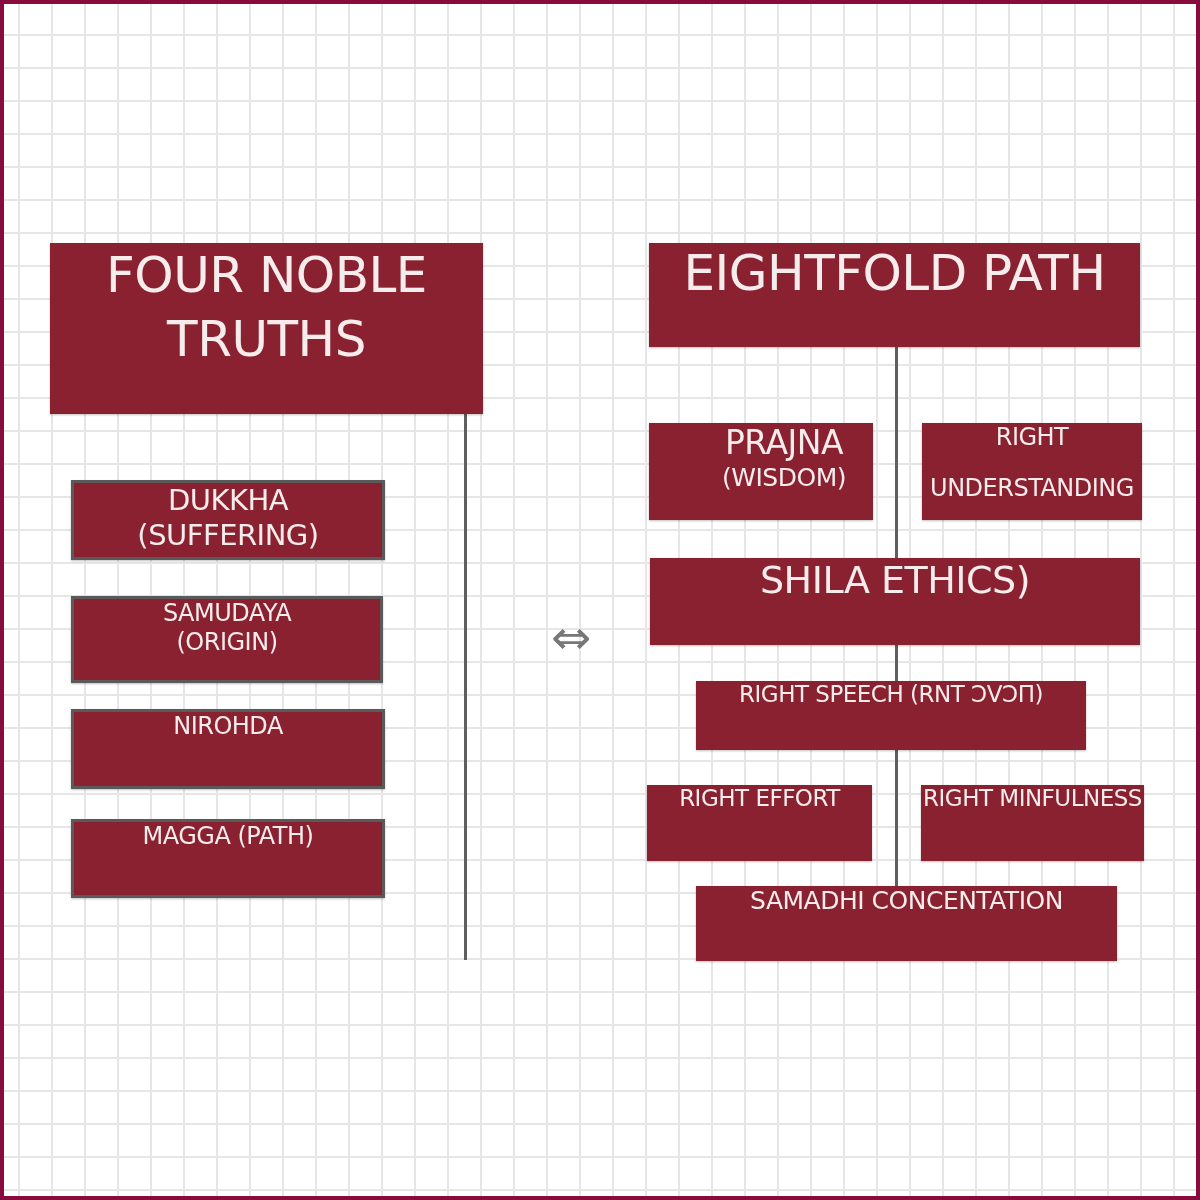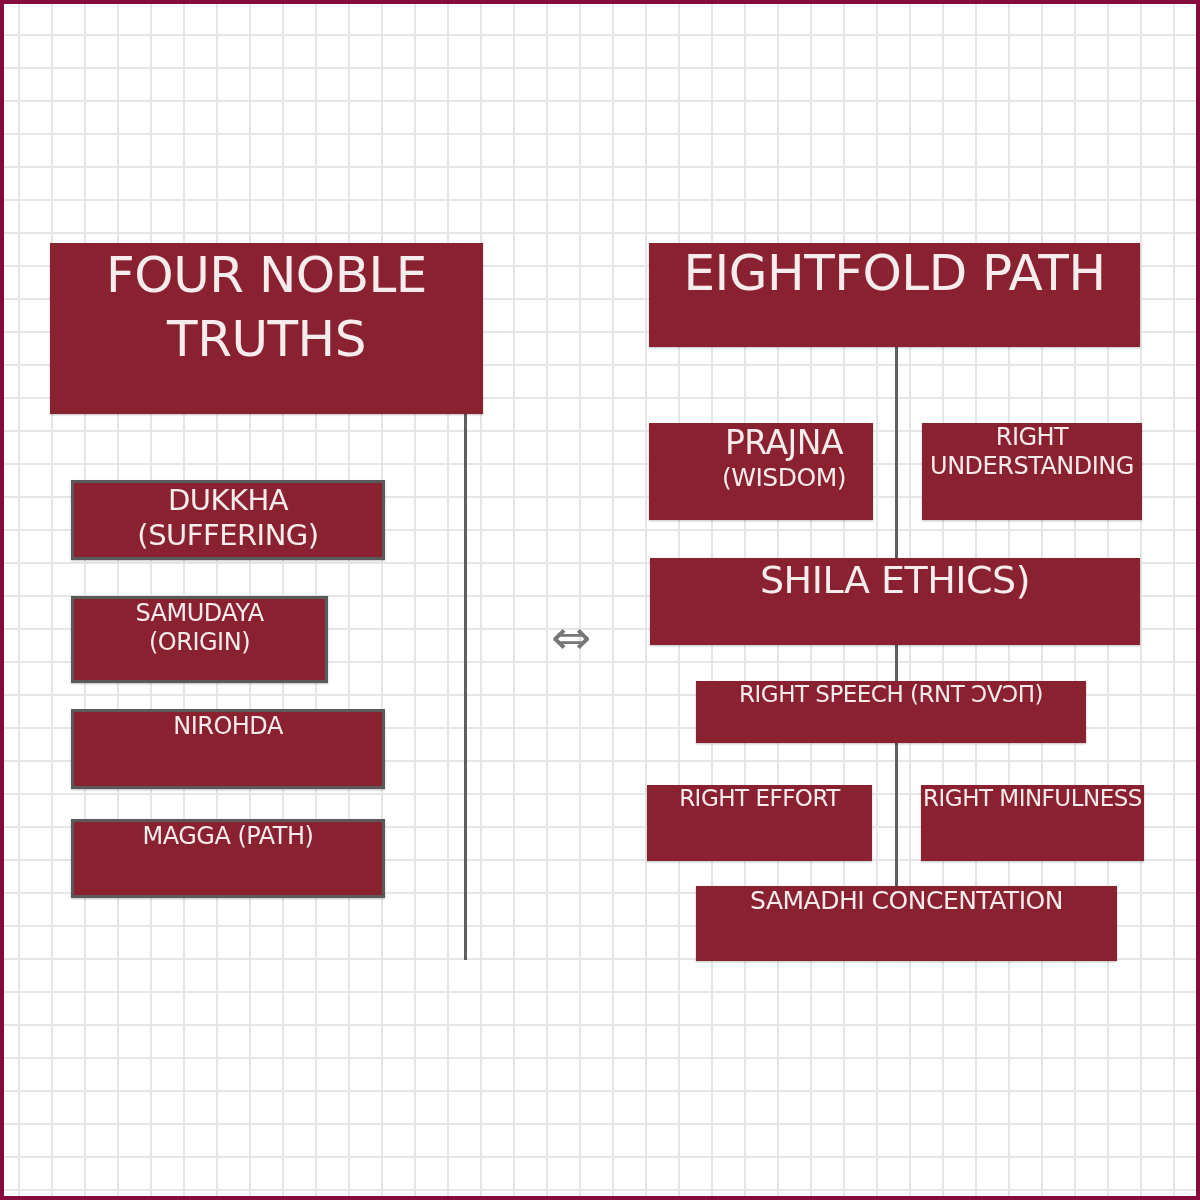--- a/index.html
+++ b/index.html
@@ -42,21 +42,21 @@
 
   <div class="box" style="left:46px; top:239px; width:433px; height:171px; font-size:50px; line-height:1.28;">
     <span>FOUR NOBLE</span>
     <span>TRUTHS</span>
   </div>
 
   <div class="box bordered" style="left:67px; top:476px; width:314px; height:80px; font-size:29px;">
     <span>DUKKHA (SUFFERING)</span>
   </div>
 
-  <div class="box bordered" style="left:67px; top:592px; width:257px; height:87px; font-size:24px;">
+  <div class="box bordered" style="left:67px; top:592px; width:312px; height:87px; font-size:24px;">
     <span>SAMUDAYA</span>
     <span>(ORIGIN)</span>
   </div>
 
   <div class="box bordered" style="left:67px; top:705px; width:314px; height:80px; font-size:24px;">
     <span>NIROHDA</span>
   </div>
 
   <div class="box bordered" style="left:67px; top:815px; width:314px; height:79px; font-size:24px;">
     <span>MAGGA (PATH)</span>
@@ -68,30 +68,30 @@
 
   <div class="box" style="left:645px; top:239px; width:491px; height:104px; font-size:50px;">
     <span>EIGHTFOLD PATH</span>
   </div>
 
   <div class="box" style="left:645px; top:419px; width:224px; height:97px;padding-left:46px;">
     <span style="font-size:33px;">PRAJNA</span>
     <span style="font-size:25px;">(WISDOM)</span>
   </div>
 
-  <div class="box" style="left:918px; top:419px; width:220px; height:97px; font-size:24px;">
+  <div class="box" style="left:918px; top:419px; width:220px; height:97px; font-size:24px;gap:22px;">
     <span>RIGHT</span>
     <span>UNDERSTANDING</span>
   </div>
 
   <div class="box" style="left:646px; top:554px; width:490px; height:87px; font-size:38px;">
     <span>SHILA ETHICS)</span>
   </div>
 
-  <div class="box" style="left:692px; top:677px; width:390px; height:62px; font-size:23px;">
+  <div class="box" style="left:692px; top:677px; width:390px; height:69px; font-size:23px;">
     <span>RIGHT SPEECH (RNT ƆVƆΠ)</span>
   </div>
 
   <div class="box" style="left:643px; top:781px; width:225px; height:76px; font-size:23px;">
     <span>RIGHT EFFORT</span>
   </div>
 
   <div class="box" style="left:917px; top:781px; width:223px; height:76px; font-size:23px;">
     <span>RIGHT MINFULNESS</span>
   </div>

